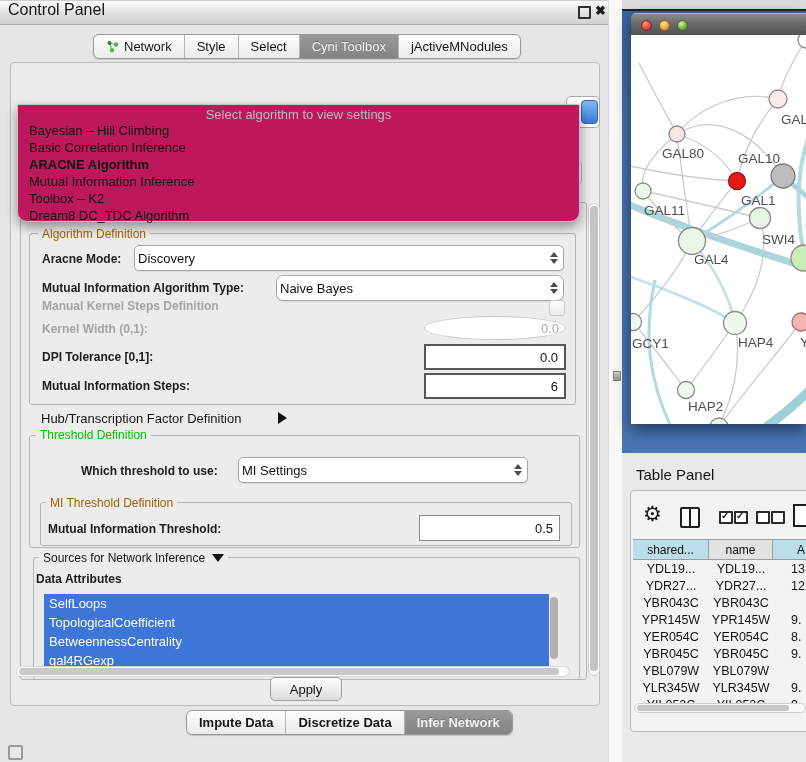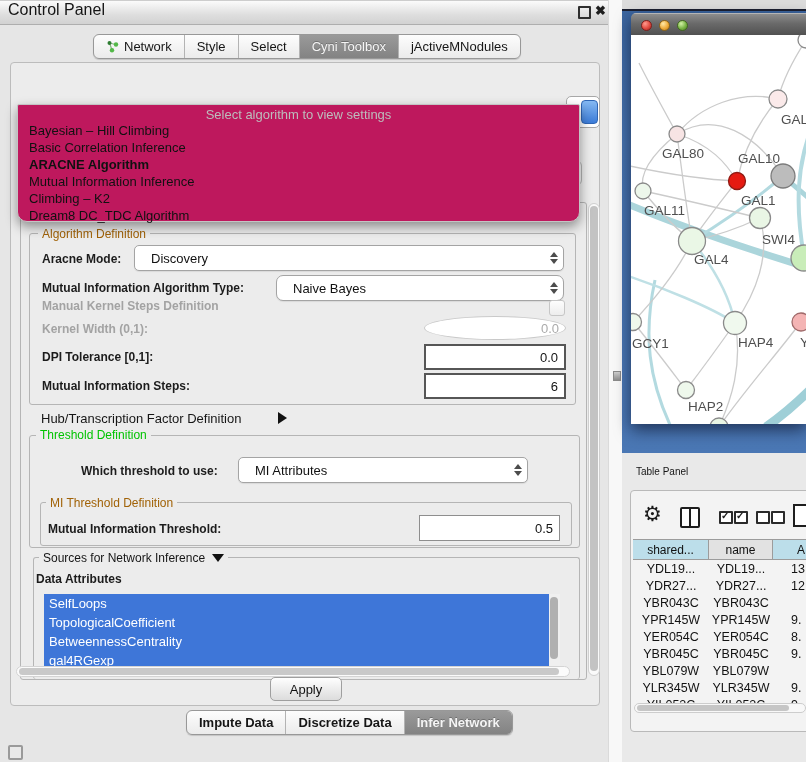--- a/index.html
+++ b/index.html
@@ -36,21 +36,21 @@
   .frag-stepper{left:581px;top:100px;width:15px;height:22px;border-radius:4px;z-index:2;
     background:linear-gradient(#85b9f2,#3c7cd8);border:1px solid #2f66b5;}
   
   .fs{border:1px solid #b5b5b5;border-radius:3px;}
   .legend{position:absolute;background:#ececec;padding:0 4px;font-size:12px;color:#161616;white-space:nowrap;}
   .legend.blue{color:#a16207;}
   .legend.green{color:#00c400;}
   .lbl{position:absolute;font-size:12px;font-weight:bold;color:#1c1c1c;white-space:nowrap;}
   .lbl.disabled{color:#a3a3a3;}
   .combo{position:absolute;background:#fff;border:1px solid #a4a4a4;border-radius:5px;
-    font-size:13px;color:#111;display:flex;align-items:center;padding-left:16px;box-sizing:border-box;
+    font-size:13px;color:#111;display:flex;align-items:center;padding-left:3px;box-sizing:border-box;
     box-shadow:0 1px 1px rgba(0,0,0,.08);}
   .stepper{position:absolute;right:5px;top:50%;transform:translateY(-50%);width:9px;height:14px;}
   .stepper:before,.stepper:after{content:"";position:absolute;left:1px;border-left:4px solid transparent;border-right:4px solid transparent;}
   .stepper:before{top:1px;border-bottom:5px solid #4c4c4c;}
   .stepper:after{bottom:1px;border-top:5px solid #4c4c4c;}
   .field{position:absolute;background:#fff;font-size:13px;color:#131313;text-align:right;
     box-sizing:border-box;padding-right:6px;display:flex;align-items:center;justify-content:flex-end;}
   .field.light{border:1px solid #c9c9c9;color:#ababab;}
   .field.dark{border:2px solid #565656;}
   .checkbox{position:absolute;width:14px;height:14px;border:1px solid #c6c6c6;border-radius:3px;
@@ -77,21 +77,21 @@
     box-shadow:0 6px 16px rgba(5,10,30,.6);}
   .net-titlebar{position:absolute;left:0;top:0;width:100%;height:22px;
     background:linear-gradient(#8d8d8d,#6a6a6a 45%,#515151);border-top:1px solid #b5b5b5;box-sizing:border-box;}
   .light{position:absolute;top:5.5px;width:11px;height:11px;border-radius:50%;box-sizing:border-box;}
   .light.red{left:10px;background:radial-gradient(circle at 35% 30%,#ff9a8e,#e24b40 55%,#9c2420);border:1px solid #7e1f1c;}
   .light.yellow{left:28px;background:radial-gradient(circle at 35% 30%,#ffe9a8,#f0ad3c 55%,#b57a1c);border:1px solid #8f6516;}
   .light.green{left:46px;background:radial-gradient(circle at 35% 30%,#d2f0a6,#7ab545 55%,#4c7d24);border:1px solid #41691f;}
   .net-canvas{position:absolute;left:0;top:22px;width:175px;height:389px;background:#fff;}
   
   .tablebg{left:622px;top:453px;width:184px;height:309px;background:#e9e9e9;}
-  .tp-title{left:636px;top:466px;font-size:10px;color:#141414;}
+  .tp-title{left:636px;top:466px;font-size:15px;color:#141414;}
   .tp-window{left:630px;top:490px;width:180px;height:240px;background:#f3f3f3;border:1px solid #b9b9b9;
     border-radius:4px 0 0 4px;overflow:hidden;}
   .gear{position:absolute;left:12px;top:12px;font-size:21px;color:#1a1a1a;line-height:21px;}
   .split-icon{position:absolute;left:49px;top:16px;width:16px;height:17px;border:2px solid #1e1e1e;border-radius:2px;background:#fff;}
   .split-icon:after{content:"";position:absolute;left:7px;top:0;width:2px;height:17px;background:#1e1e1e;}
   .cb{position:absolute;width:10px;height:9px;border:2px solid #2a2a2a;border-radius:1px;background:#fff;font-size:10px;line-height:9px;text-align:center;color:#1a1a1a;}
   .cb.checked:after{content:"✓";position:absolute;left:0;top:-2px;font-weight:bold;}
   .doc-icon{position:absolute;left:162px;top:13px;width:14px;height:19px;border:2px solid #1e1e1e;background:#fff;}
   .th{position:absolute;top:48px;height:21px;box-sizing:border-box;border-top:1px solid #9c9c9c;border-bottom:1px solid #9c9c9c;border-right:1px solid #9c9c9c;
      font-size:12px;color:#111;display:flex;align-items:center;justify-content:center;overflow:hidden;}
@@ -146,21 +146,21 @@
   <div class="abs bg-combo">
     <span>gal-filtered.sif default node</span>
   </div>
 
   <div class="abs popup">
     <div class="ph">Select algorithm to view settings</div>
     <div class="item">Bayesian – Hill Climbing</div>
     <div class="item">Basic Correlation Inference</div>
     <div class="item selected">ARACNE Algorithm</div>
     <div class="item">Mutual Information Inference</div>
-    <div class="item">Climbing – K2</div>
+    <div class="item">Toolbox – K2</div>
     <div class="item">Dream8 DC_TDC Algorithm</div>
   </div>
 
   <div class="abs fs" style="left:20px;top:202px;width:565px;height:476px;"></div>
   <span class="legend" style="left:26px;top:195px;">Cyni Algorithm Settings</span>
   <div class="abs vscroll">
       <div class="thumb"></div>
     </div>
 
   <div class="abs fs" style="left:29px;top:233px;width:545px;height:170px;"></div>
@@ -197,21 +197,21 @@
   </div>
 
   <span class="abs" style="left:41px;top:411px;font-size:13px;color:#161616;">Hub/Transcription Factor Definition</span>
   <span class="abs tri-right" style="left:278px;top:412px;"></span>
 
   <div class="abs fs" style="left:29px;top:435px;width:549px;height:111px;"></div>
   <span class="legend green" style="left:36px;top:428px;">Threshold Definition</span>
 
   <span class="lbl" style="left:81px;top:464px;">Which threshold to use:</span>
   <div class="combo" style="left:238px;top:457px;width:290px;height:26px;">
-    <span>MI Attributes</span>
+    <span>MI Settings</span>
     <span class="stepper"></span>
   </div>
 
   <div class="abs fs" style="left:40px;top:502px;width:530px;height:42px;"></div>
   <span class="legend blue" style="left:46px;top:496px;">MI Threshold Definition</span>
   <span class="lbl" style="left:48px;top:522px;">Mutual Information Threshold:</span>
   <div class="field" style="left:419px;top:515px;width:141px;height:26px;border:1px solid #8e8e8e;">
     <span>0.5</span>
   </div>
 

